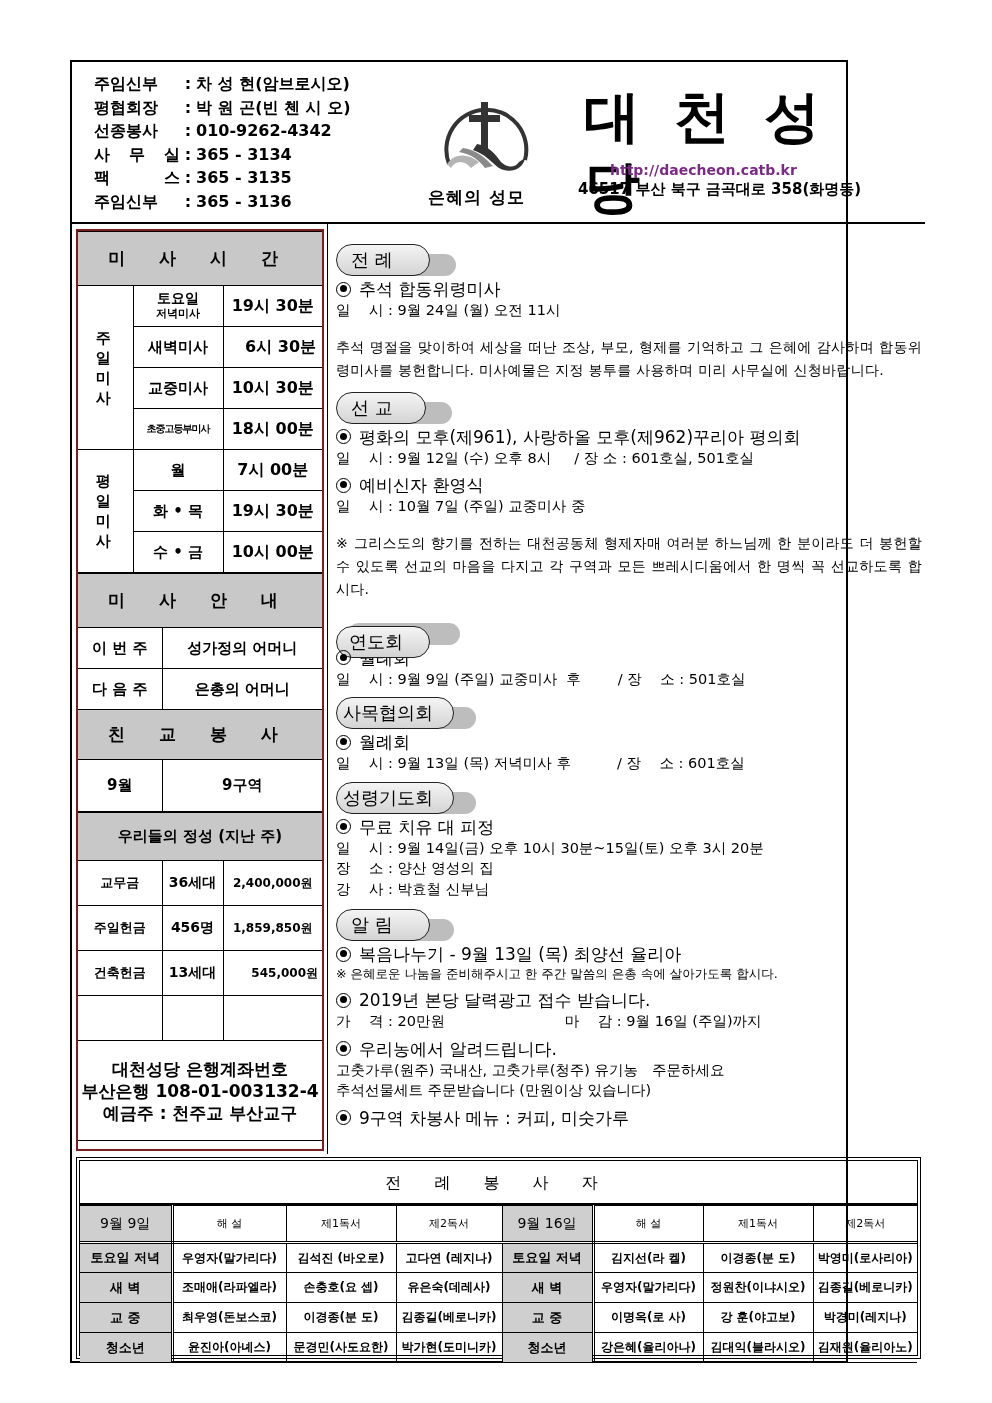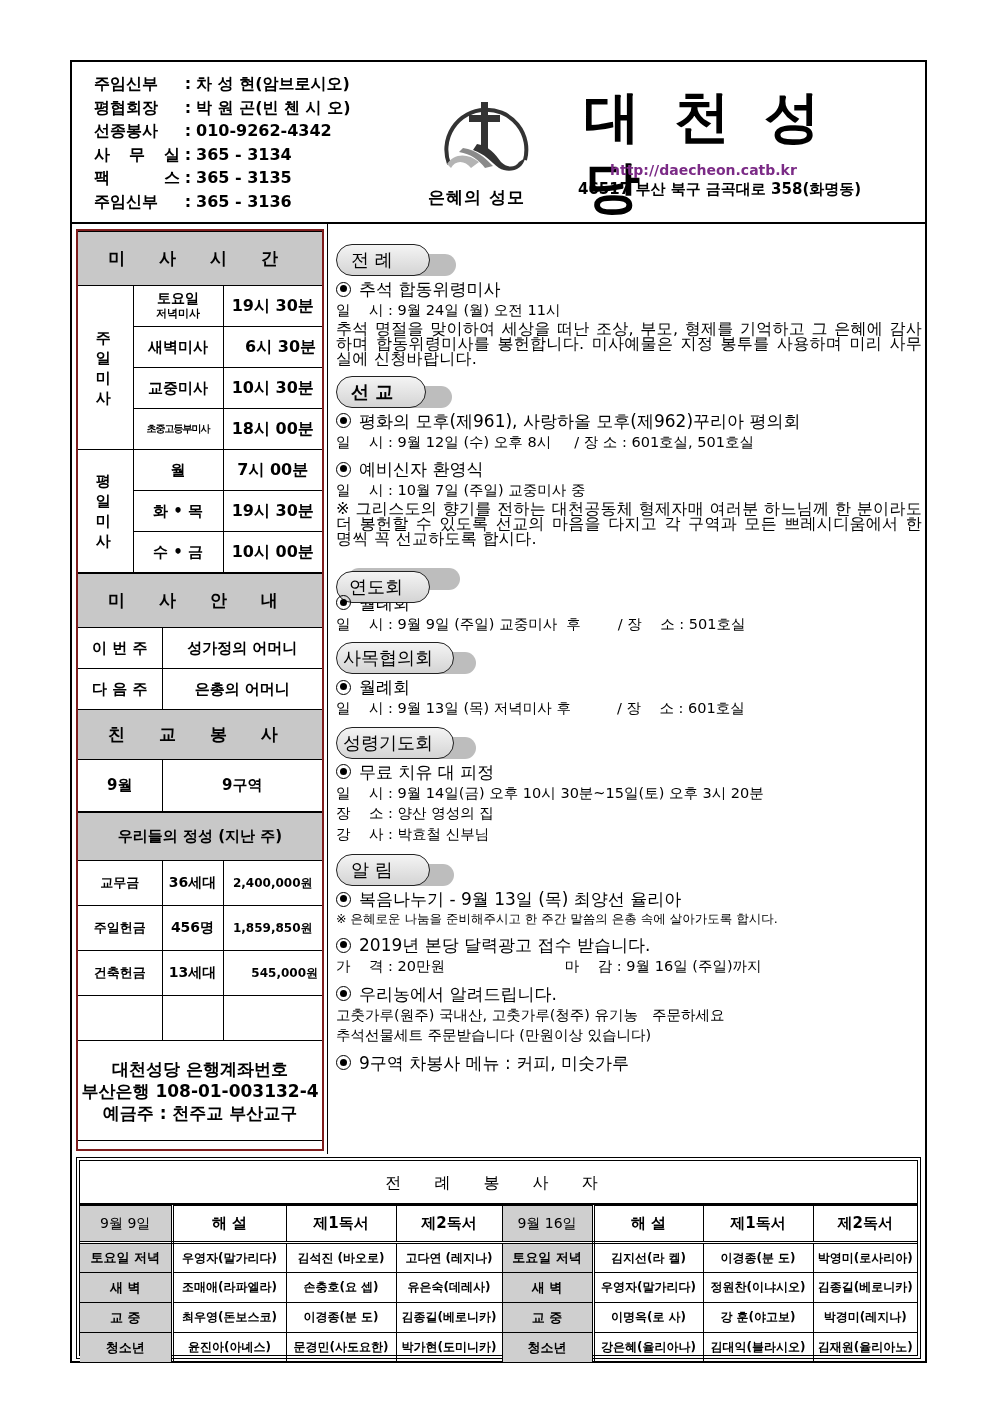--- a/index.html
+++ b/index.html
@@ -1,19 +1,19 @@
 <!DOCTYPE html>
 <html><head>
   <meta charset="utf-8">
   <style>
     * { box-sizing: border-box; margin: 0; padding: 0; }
     html, body { width: 992px; height: 1403px; background: #fff; }
     body { position: relative; font-family: "DejaVu Sans", sans-serif; color: #000; }
 
-    .page { position: absolute; left: 70px; top: 60px; width: 857px; height: 1303px; border: 2px solid #000; }
+    .page { position: absolute; left: 70px; top: 60px; width: 778px; height: 1303px; border: 2px solid #000; }
 
     
     .header { position: absolute; left: 0; top: 0; width: 853px; height: 162px; border-bottom: 2px solid #000; }
     .contacts { position: absolute; left: 22px; top: 10px; font-family: "DejaVu Sans", sans-serif; font-weight: bold; font-size: 16px; line-height: 23.5px; }
     .contact-row { display: flex; white-space: nowrap; }
     .contact-label { width: 86px; display: inline-block; text-align-last: justify; }
     .contact-sep { width: 16px; text-align: center; }
     .logo { position: absolute; left: 365px; top: 26px; width: 98px; height: 86px; }
     .logo-caption { position: absolute; left: 356px; top: 124px; font-size: 17px; font-weight: bold; letter-spacing: 1px; }
     .church-name { position: absolute; left: 512px; top: 20px; font-size: 56px; font-weight: bold; letter-spacing: 34px; line-height: 70px; }
@@ -40,32 +40,32 @@
 
     
     .right-col { position: absolute; left: 262px; top: 170px; width: 588px; }
     .pill-wrap { position: relative; height: 34px; margin-top: 4px; }
     .pill-shadow { position: absolute; left: 14px; top: 10px; height: 22px; border-radius: 12px; background: #bdbdbd; }
     .pill { position: absolute; left: 2px; top: 0; height: 32px; border: 1.5px solid #222; border-radius: 16px; background: linear-gradient(#f4f4f4, #d4d4d4); font-size: 18px; line-height: 29px; padding: 0 14px; white-space: nowrap; }
     .item-title { font-size: 17px; line-height: 22px; display: flex; align-items: center; white-space: nowrap; }
     .bullet { display: inline-block; width: 15px; height: 15px; border: 1.5px solid #000; border-radius: 50%; position: relative; margin: 0 8px 0 2px; flex-shrink: 0; }
     .bullet::after { content: ""; position: absolute; left: 2.5px; top: 2.5px; width: 7px; height: 7px; border-radius: 50%; background: #000; }
     .line { font-size: 14.5px; line-height: 20.5px; white-space: pre; padding-left: 2px; }
-    .para { font-size: 16px; line-height: 15px; padding-left: 2px; text-align: justify; letter-spacing: 0.3px; }
+    .para { font-size: 14px; line-height: 23px; padding-left: 2px; text-align: justify; letter-spacing: 0.3px; margin-top: 15px; }
     .note-small { font-size: 12.5px; line-height: 18px; padding-left: 2px; white-space: nowrap; }
     .gap { height: 6px; }
 
     
     .bottom { position: absolute; left: 4px; top: 1095px; width: 845px; height: 202px; border: 3px double #000; border-width: 4px; }
     .bt-title { height: 44px; border-bottom: 2px solid #000; font-size: 16px; text-align: center; line-height: 44px; letter-spacing: 14px; }
     .bt { width: 100%; border-collapse: collapse; table-layout: fixed; }
     .bt td { border: 1px solid #000; text-align: center; vertical-align: middle; font-size: 12px; font-weight: bold; white-space: nowrap; overflow: hidden; }
     .bt tr td:first-child { border-left: none; }
     .bt tr td:last-child { border-right: none; }
-    .bt .hdr td { height: 37px; font-size: 15px; font-weight: bold; border-bottom: 3px double #000; }
+    .bt .hdr td { height: 37px; font-size: 11px; font-weight: normal; border-bottom: 3px double #000; }
     .bt .hdr td.date { font-weight: normal; }
     .bt .row td { height: 30px; }
     .bt td.dgray { background: #cfcfcf; font-size: 13px; }
     .bt td.sepR { border-right: 3px double #000; }
   </style>
 </head>
 <body>
 
 <div class="page">
 
@@ -242,21 +242,21 @@
     </div>
     <div class="item-title">
         <span class="bullet"></span>
         <span>추석 합동위령미사</span>
       </div>
     <div class="line">일    시 : 9월 24일 (월) 오전 11시</div>
     <div class="para">추석 명절을 맞이하여 세상을 떠난 조상, 부모, 형제를 기억하고 그 은혜에 감사하며 합동위령미사를 봉헌합니다. 미사예물은 지정 봉투를 사용하며 미리 사무실에 신청바랍니다.</div>
 
     <div class="pill-wrap" style="margin-top:10px;">
       <div class="pill-shadow" style="width:104px;"></div>
-      <div class="pill" style="width:90px;font-weight:bold;">선  교</div>
+      <div class="pill" style="width:90px;">선  교</div>
     </div>
     <div class="item-title">
         <span class="bullet"></span>
         <span>평화의 모후(제961), 사랑하올 모후(제962)꾸리아 평의회</span>
       </div>
     <div class="line">일    시 : 9월 12일 (수) 오후 8시     / 장 소 : 601호실, 501호실</div>
     <div class="gap"></div>
     <div class="item-title">
         <span class="bullet"></span>
         <span>예비신자 환영식</span>

